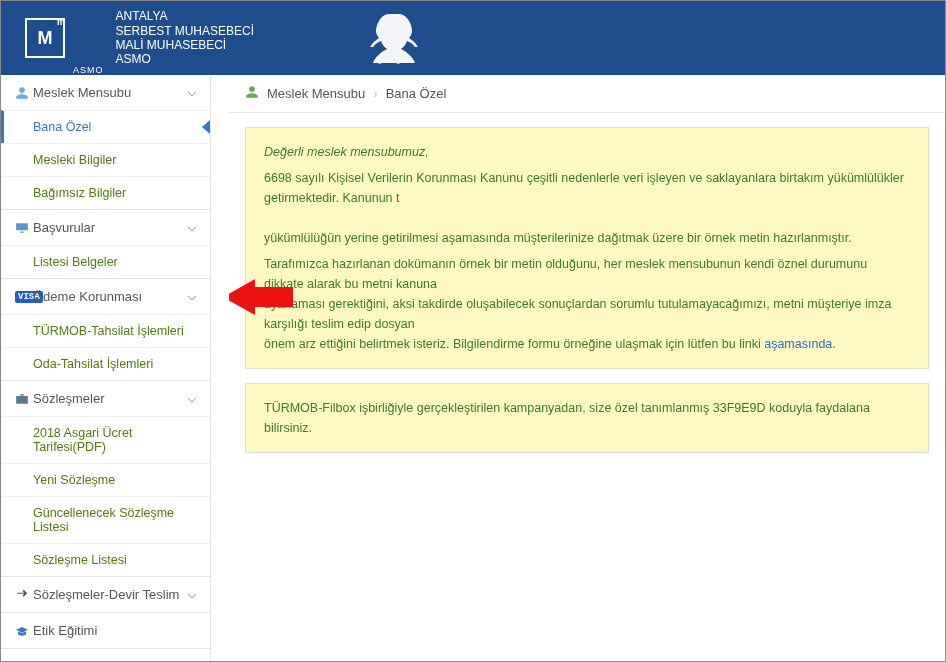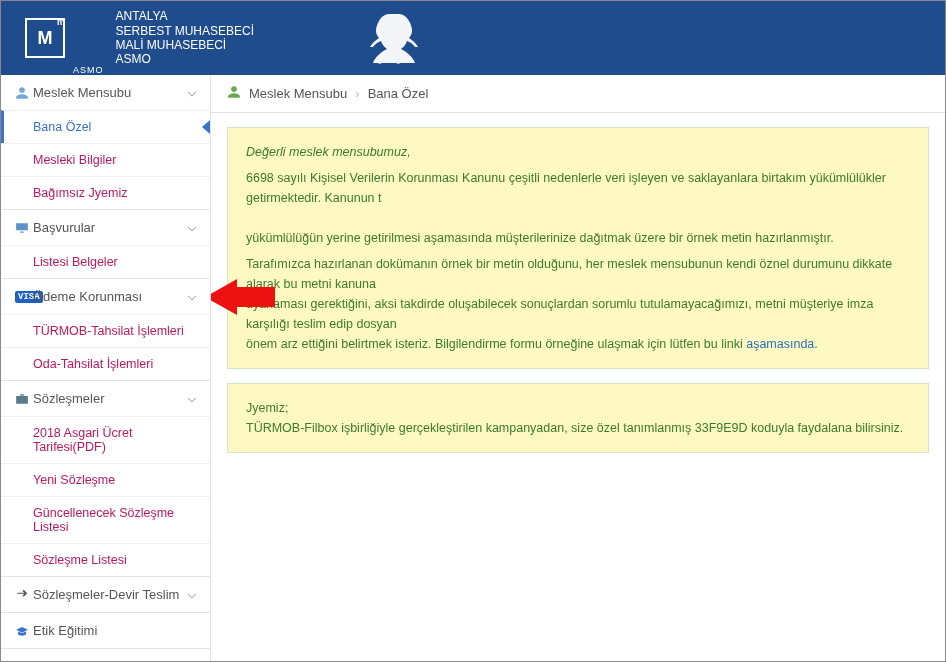--- a/index.html
+++ b/index.html
@@ -38,21 +38,21 @@
   .logo-box .m-sup { position:absolute; top:-3px; right:-2px; font-size:9px; }
   .asmo-label { font-size: 9px; letter-spacing:1px; margin-right:12px; align-self:flex-end; }
   .org-text { line-height: 1.2; font-size: 12px; }
   .ataturk {
     margin-left: 100px;
     width: 70px;
     height: 60px;
     opacity: 0.95;
   }
   .ataturk svg { width:100%; height:100%; }
-  .layout { display:flex; height: calc(100% - 74px); }
+  .layout { display:flex; height: calc(100% - 74px); gap: 18px; }
   .sidebar {
     width: 210px;
     border-right: 1px solid #e4e4e4;
     overflow-y: auto;
   }
   .side-section {
     border-bottom: 1px solid #e4e4e4;
   }
   .side-head {
     display:flex;
@@ -60,21 +60,21 @@
     padding: 10px 14px;
     color:#555;
     cursor:pointer;
     font-size:13px;
   }
   .side-head .icon { width:18px; height:14px; display:inline-flex; align-items:center; font-family:Liberation Mono, monospace;}
   .side-head .chev { margin-left:auto; font-size:11px; color:#777;}
   .side-item {
     padding: 9px 14px 9px 32px;
     font-size:12.5px;
-    color:#be185d;
+    color:#4d7c0f;
     cursor:pointer;
     border-top:1px solid #f0f0f0;
   }
   .side-item.active-marker {
     position: relative;
     border-left: 3px solid #3b73c7;
     padding-left: 29px;
   }
   .side-item.active {
     color:#3b73c7;
@@ -186,21 +186,21 @@
         <span class="icon">
           <svg width="14" height="14" viewBox="0 0 24 24">
               <path class="user-icon-svg" d="M12 12c2.8 0 5-2.2 5-5s-2.2-5-5-5-5 2.2-5 5 2.2 5 5 5zm0 2c-3.3 0-10 1.7-10 5v3h20v-3c0-3.3-6.7-5-10-5z"></path>
             </svg>
         </span>
         <span>Meslek Mensubu</span>
         <span class="chev">⌵</span>
       </div>
       <div class="side-item active active-marker">Bana Özel</div>
       <div class="side-item">Mesleki Bilgiler</div>
-      <div class="side-item">Bağımsız Jyemiz</div>
+      <div class="side-item">Bağımsız Bilgiler</div>
     </div>
 
     <div class="side-section">
       <div class="side-head">
         <span class="icon">
           <svg width="14" height="12" viewBox="0 0 24 20">
               <path fill="#5a93c8" d="M2 2h20v12H2z M9 16h6v2H9z"></path>
             </svg>
         </span>
         <span>Başvurular</span>
@@ -297,20 +297,19 @@
         <span>yükümlülüğün yerine getirilmesi aşamasında müşterilerinize dağıtmak üzere bir örnek metin hazırlanmıştır.</span>
       </div>
       <div style="margin-top:6px">
         <span>Tarafımızca hazırlanan dokümanın örnek bir metin olduğunu, her meslek mensubunun kendi öznel durumunu dikkate alarak bu metni kanuna</span><br>
         <span>uyarlaması gerektiğini, aksi takdirde oluşabilecek sonuçlardan sorumlu tutulamayacağımızı, metni müşteriye imza karşılığı teslim edip dosyan</span><br>
         <span>önem arz ettiğini belirtmek isteriz. Bilgilendirme formu örneğine ulaşmak için lütfen bu linki </span><a href="#">aşamasında</a>.
       </div>
     </div>
 
     <div class="notice">
-      <div>Jyemiz;</div>
       <div>
         <span>TÜRMOB-Filbox işbirliğiyle gerçekleştirilen kampanyadan, size özel tanımlanmış </span><span>33F9E9D</span><span> koduyla faydalana bilirsiniz.</span>
       </div>
     </div>
 
   </main>
 </div>
 
 </body></html>

